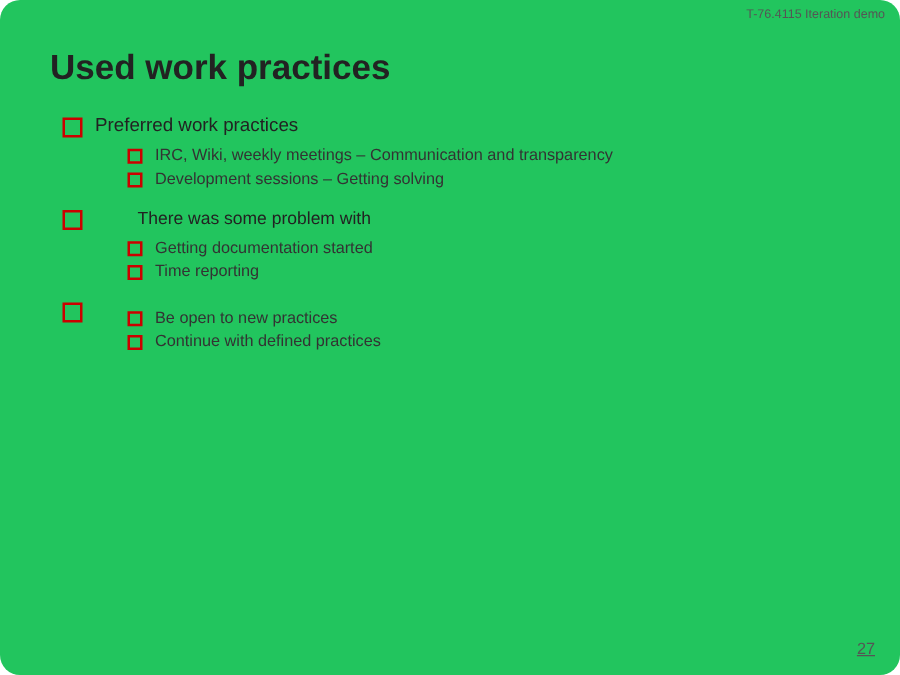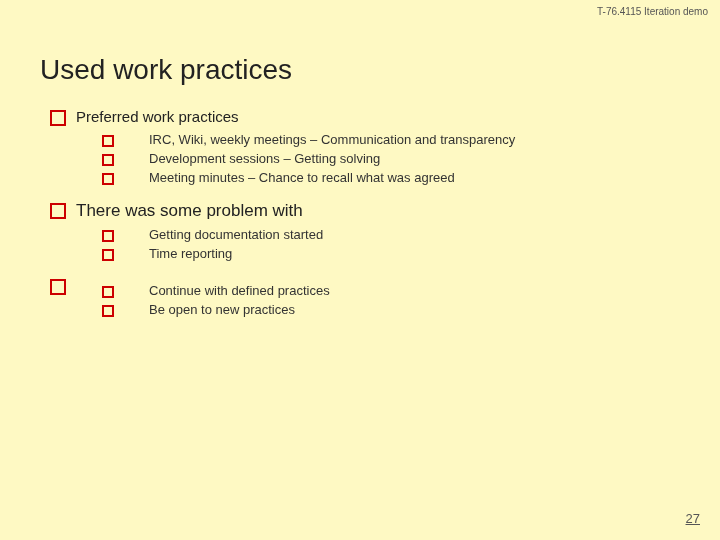--- a/index.html
+++ b/index.html
@@ -13,36 +13,37 @@
       height: 540px;
       background: #ffffff;
       font-family: Arial, sans-serif;
       position: relative;
       overflow: hidden;
     }
 
     .slide-container {
       width: 720px;
       height: 540px;
-      background: #fef9c3;
+      background: #22c55e;
       position: relative;
-      padding: 36px 40px 30px 40px;
+      padding: 20px 40px 30px 40px;
+      border-radius: 16px;
     }
 
     .top-bar {
       position: absolute;
       top: 6px;
       right: 12px;
       font-size: 10px;
       color: #555555;
     }
 
     .slide-title {
       font-size: 28px;
-      font-weight: normal;
+      font-weight: bold;
       color: #222222;
       margin-top: 18px;
       margin-bottom: 22px;
       border-bottom: none;
     }
 
     .content {
       padding-left: 10px;
     }
 
@@ -61,33 +62,33 @@
       margin-right: 10px;
       margin-top: 2px;
     }
 
     .level1-text {
       font-size: 15px;
       color: #222222;
     }
 
     .level1-text.large {
-      font-size: 17px;
+      font-size: 14px;
+      margin-left: 34px;
     }
 
     .level2-list {
       margin-top: 6px;
       margin-left: 26px;
     }
 
     .level2-item {
       display: flex;
       align-items: center;
       margin-bottom: 4px;
-      gap: 25px;
     }
 
     .bullet-l2 {
       width: 12px;
       height: 12px;
       border: 2px solid #cc0000;
       display: inline-block;
       flex-shrink: 0;
       margin-right: 10px;
       margin-top: 2px;
@@ -124,24 +125,20 @@
         <span class="level1-text">Preferred work practices</span>
         <div class="level2-list">
           <div class="level2-item">
             <span class="bullet-l2"></span>
             <span class="level2-text">IRC, Wiki, weekly meetings – Communication and transparency</span>
           </div>
           <div class="level2-item">
             <span class="bullet-l2"></span>
             <span class="level2-text">Development sessions – Getting solving</span>
           </div>
-          <div class="level2-item">
-            <span class="bullet-l2"></span>
-            <span class="level2-text">Meeting minutes – Chance to recall what was agreed</span>
-          </div>
         </div>
       </div>
     </div>
 
     <div class="level1-item">
       <span class="bullet-l1"></span>
       <div>
         <span class="level1-text large">There was some problem with</span>
         <div class="level2-list">
           <div class="level2-item">
@@ -155,25 +152,25 @@
         </div>
       </div>
     </div>
 
     <div class="level1-item">
       <span class="bullet-l1"></span>
       <div>
         <div class="level2-list">
           <div class="level2-item">
             <span class="bullet-l2"></span>
-            <span class="level2-text">Continue with defined practices</span>
+            <span class="level2-text">Be open to new practices</span>
           </div>
           <div class="level2-item">
             <span class="bullet-l2"></span>
-            <span class="level2-text">Be open to new practices</span>
+            <span class="level2-text">Continue with defined practices</span>
           </div>
         </div>
       </div>
     </div>
 
   </div>
 
   <div class="page-number">27</div>
 
 </div>

